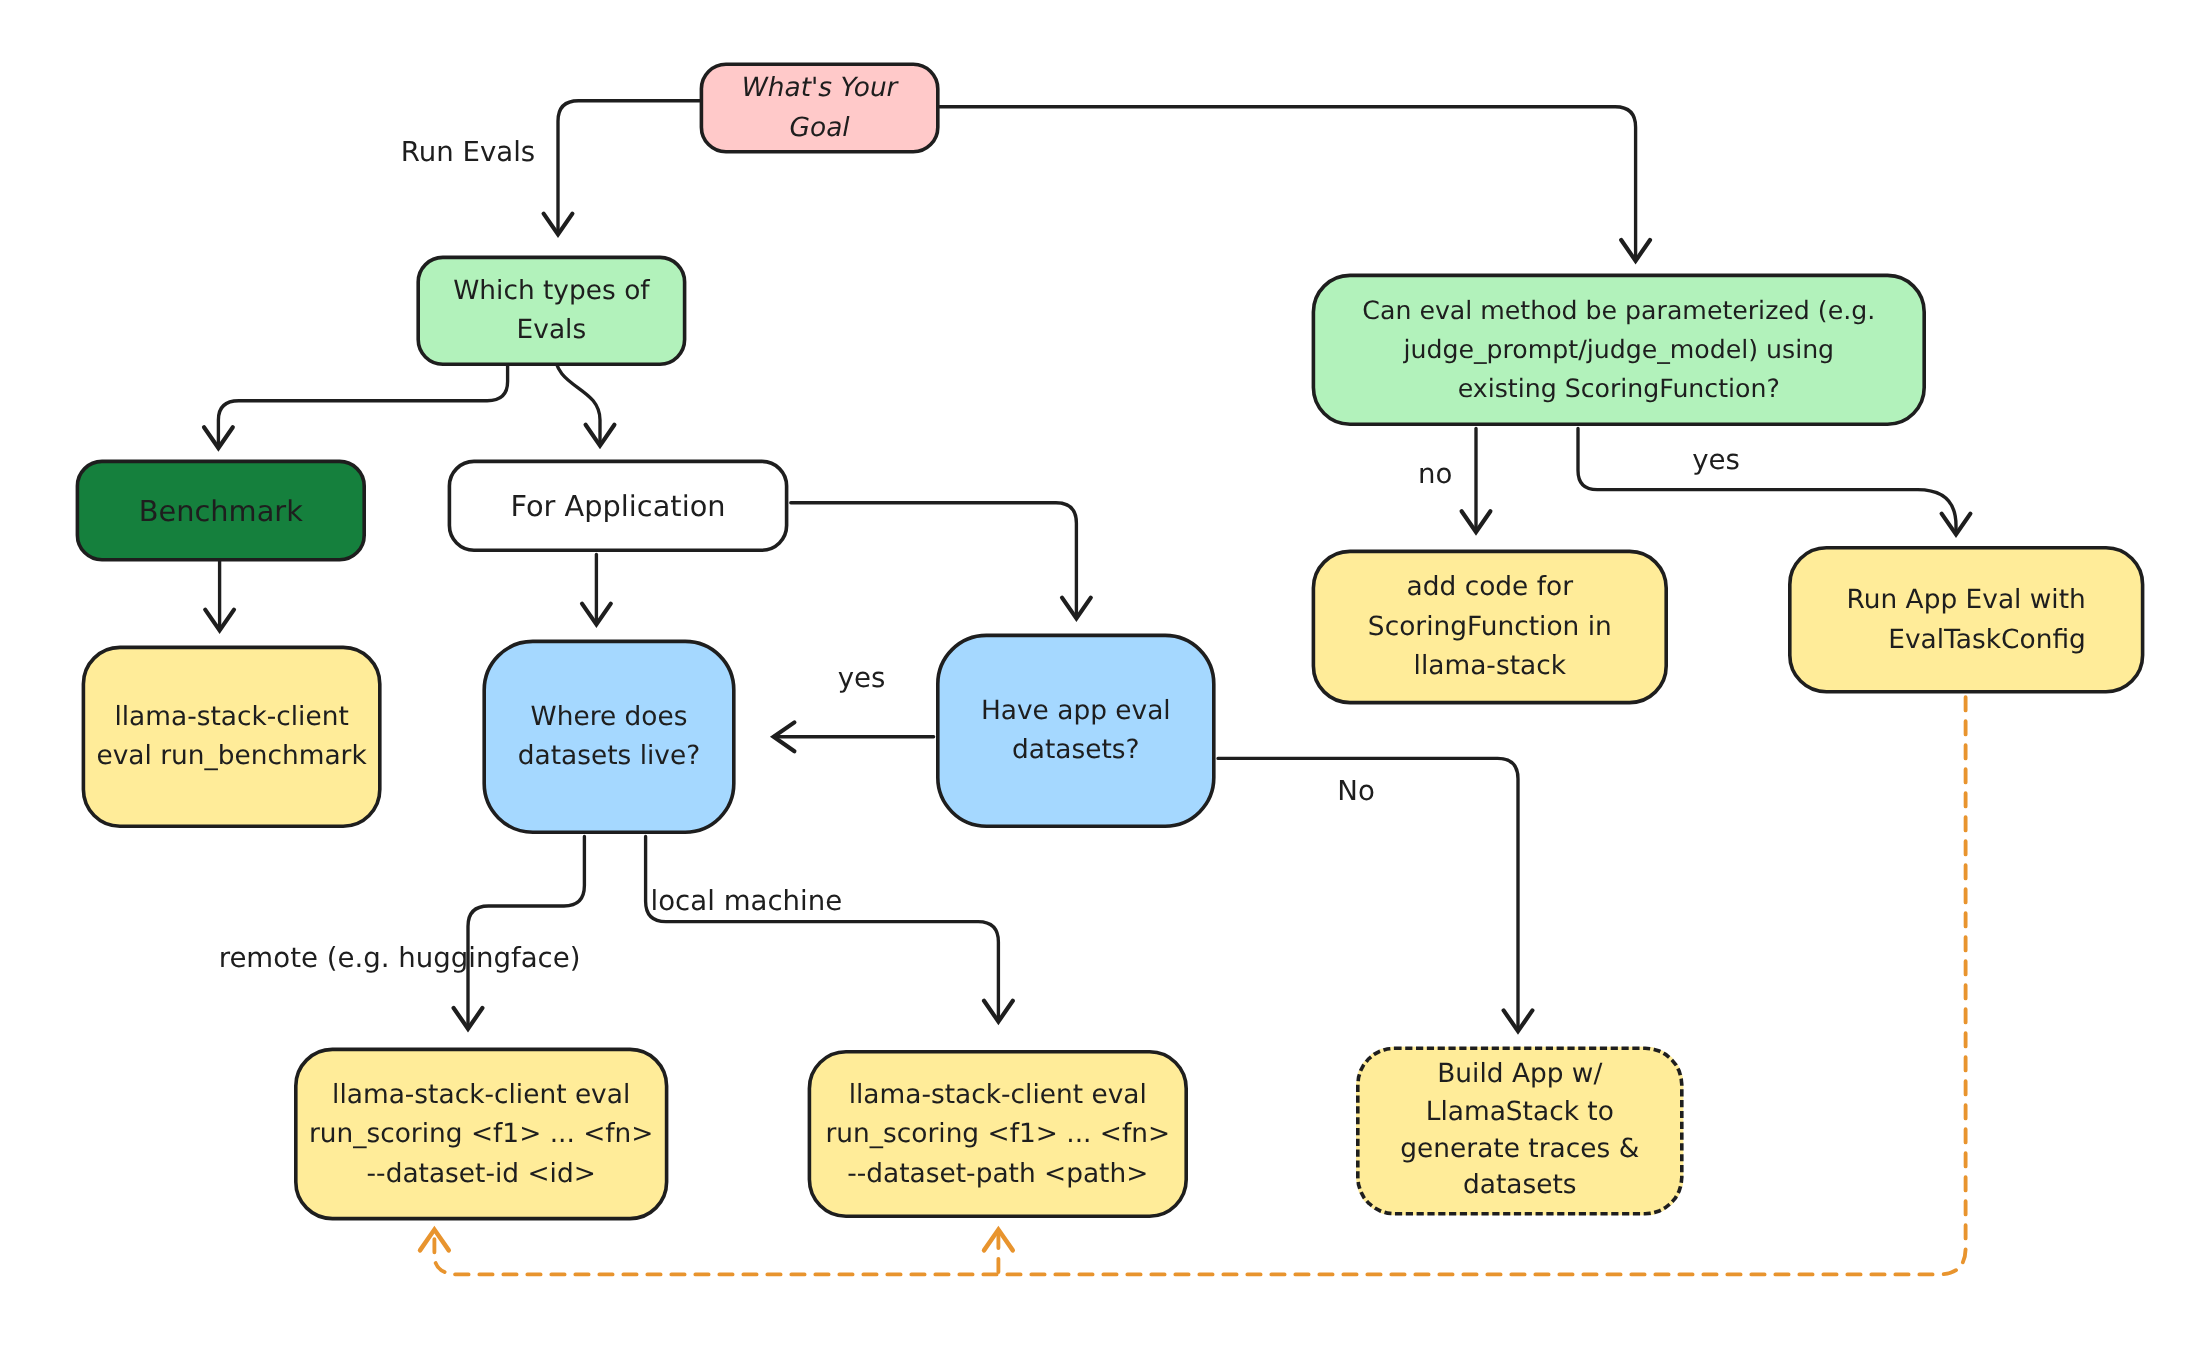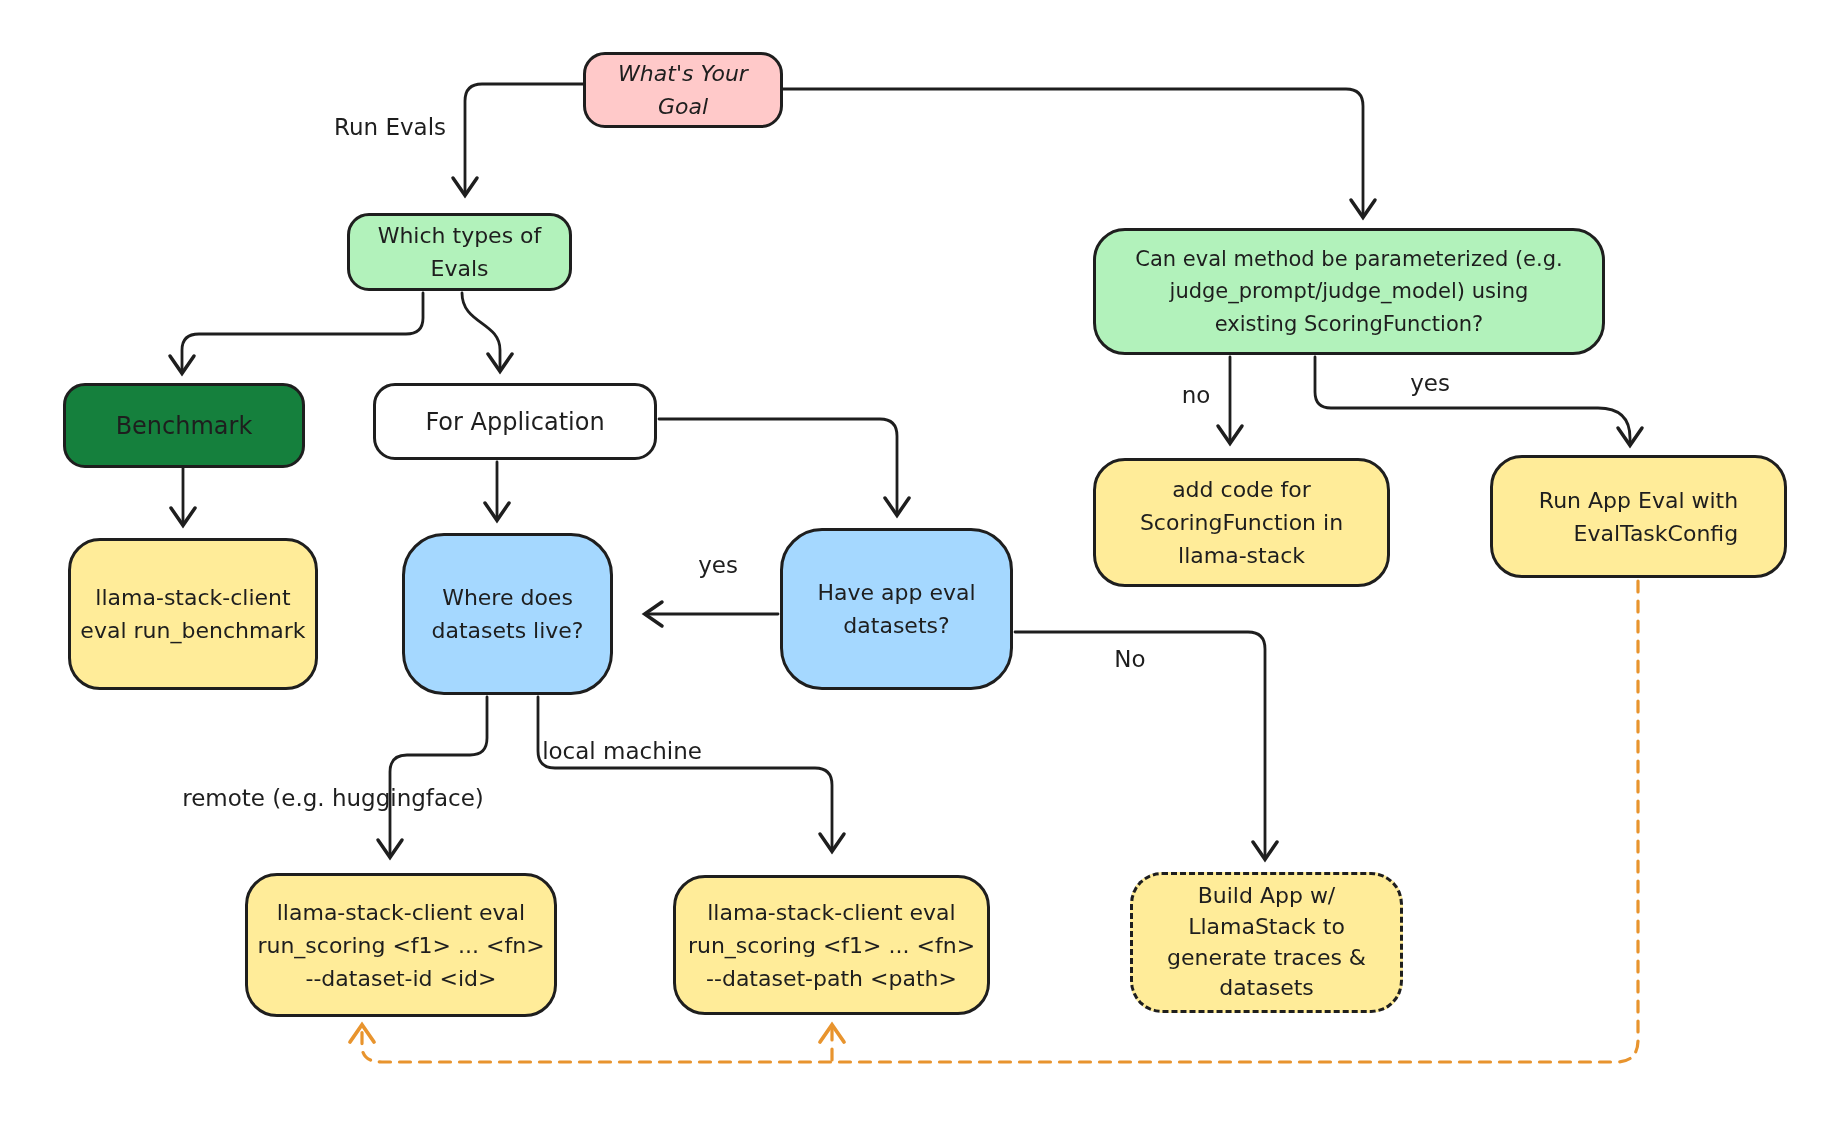--- a/index.html
+++ b/index.html
@@ -94,21 +94,21 @@
     <path class="edge" d="M 487 697 V 738 Q 487 755 470 755 H 407 Q 390 755 390 772 V 856" marker-end="url(#ah-black)"></path>
     <path class="edge" d="M 538 697 V 751 Q 538 768 555 768 H 815 Q 832 768 832 785 V 850" marker-end="url(#ah-black)"></path>
 
     <path class="edge orange" d="M 1638 581 V 1040 Q 1638 1062 1616 1062 H 382 Q 362 1062 362 1046 V 1026" marker-end="url(#ah-orange)"></path>
     <path class="edge orange" d="M 832 1060 V 1026" marker-end="url(#ah-orange)"></path>
   </svg>
 
   <div class="node r-sm" style="left: 583px; top: 52px; width: 200px; height: 76px; background-color: rgb(255, 201, 201); font-style: italic;">What's Your
 Goal</div>
 
-  <div class="node r-sm" style="left: 347px; top: 213px; width: 225px; height: 78px; background-color: rgb(178, 242, 187);">Which types of
+  <div class="node r-sm" style="left: 347px; top: 213px; width: 225px; height: 92px; background-color: rgb(178, 242, 187);">Which types of
 Evals</div>
 
   <div class="node r-md small-text" style="left: 1093px; top: 228px; width: 512px; height: 127px; background-color: rgb(178, 242, 187);">Can eval method be parameterized (e.g.
 judge_prompt/judge_model) using
 existing ScoringFunction?</div>
 
   <div class="node r-sm" style="left: 63px; top: 383px; width: 242px; height: 85px; font-size: 24px; background-color: #15803d;">Benchmark</div>
 
   <div class="node r-sm" style="left: 373px; top: 383px; width: 284px; height: 77px; font-size: 24px; background-color: rgb(255, 255, 255);">For Application</div>
 

